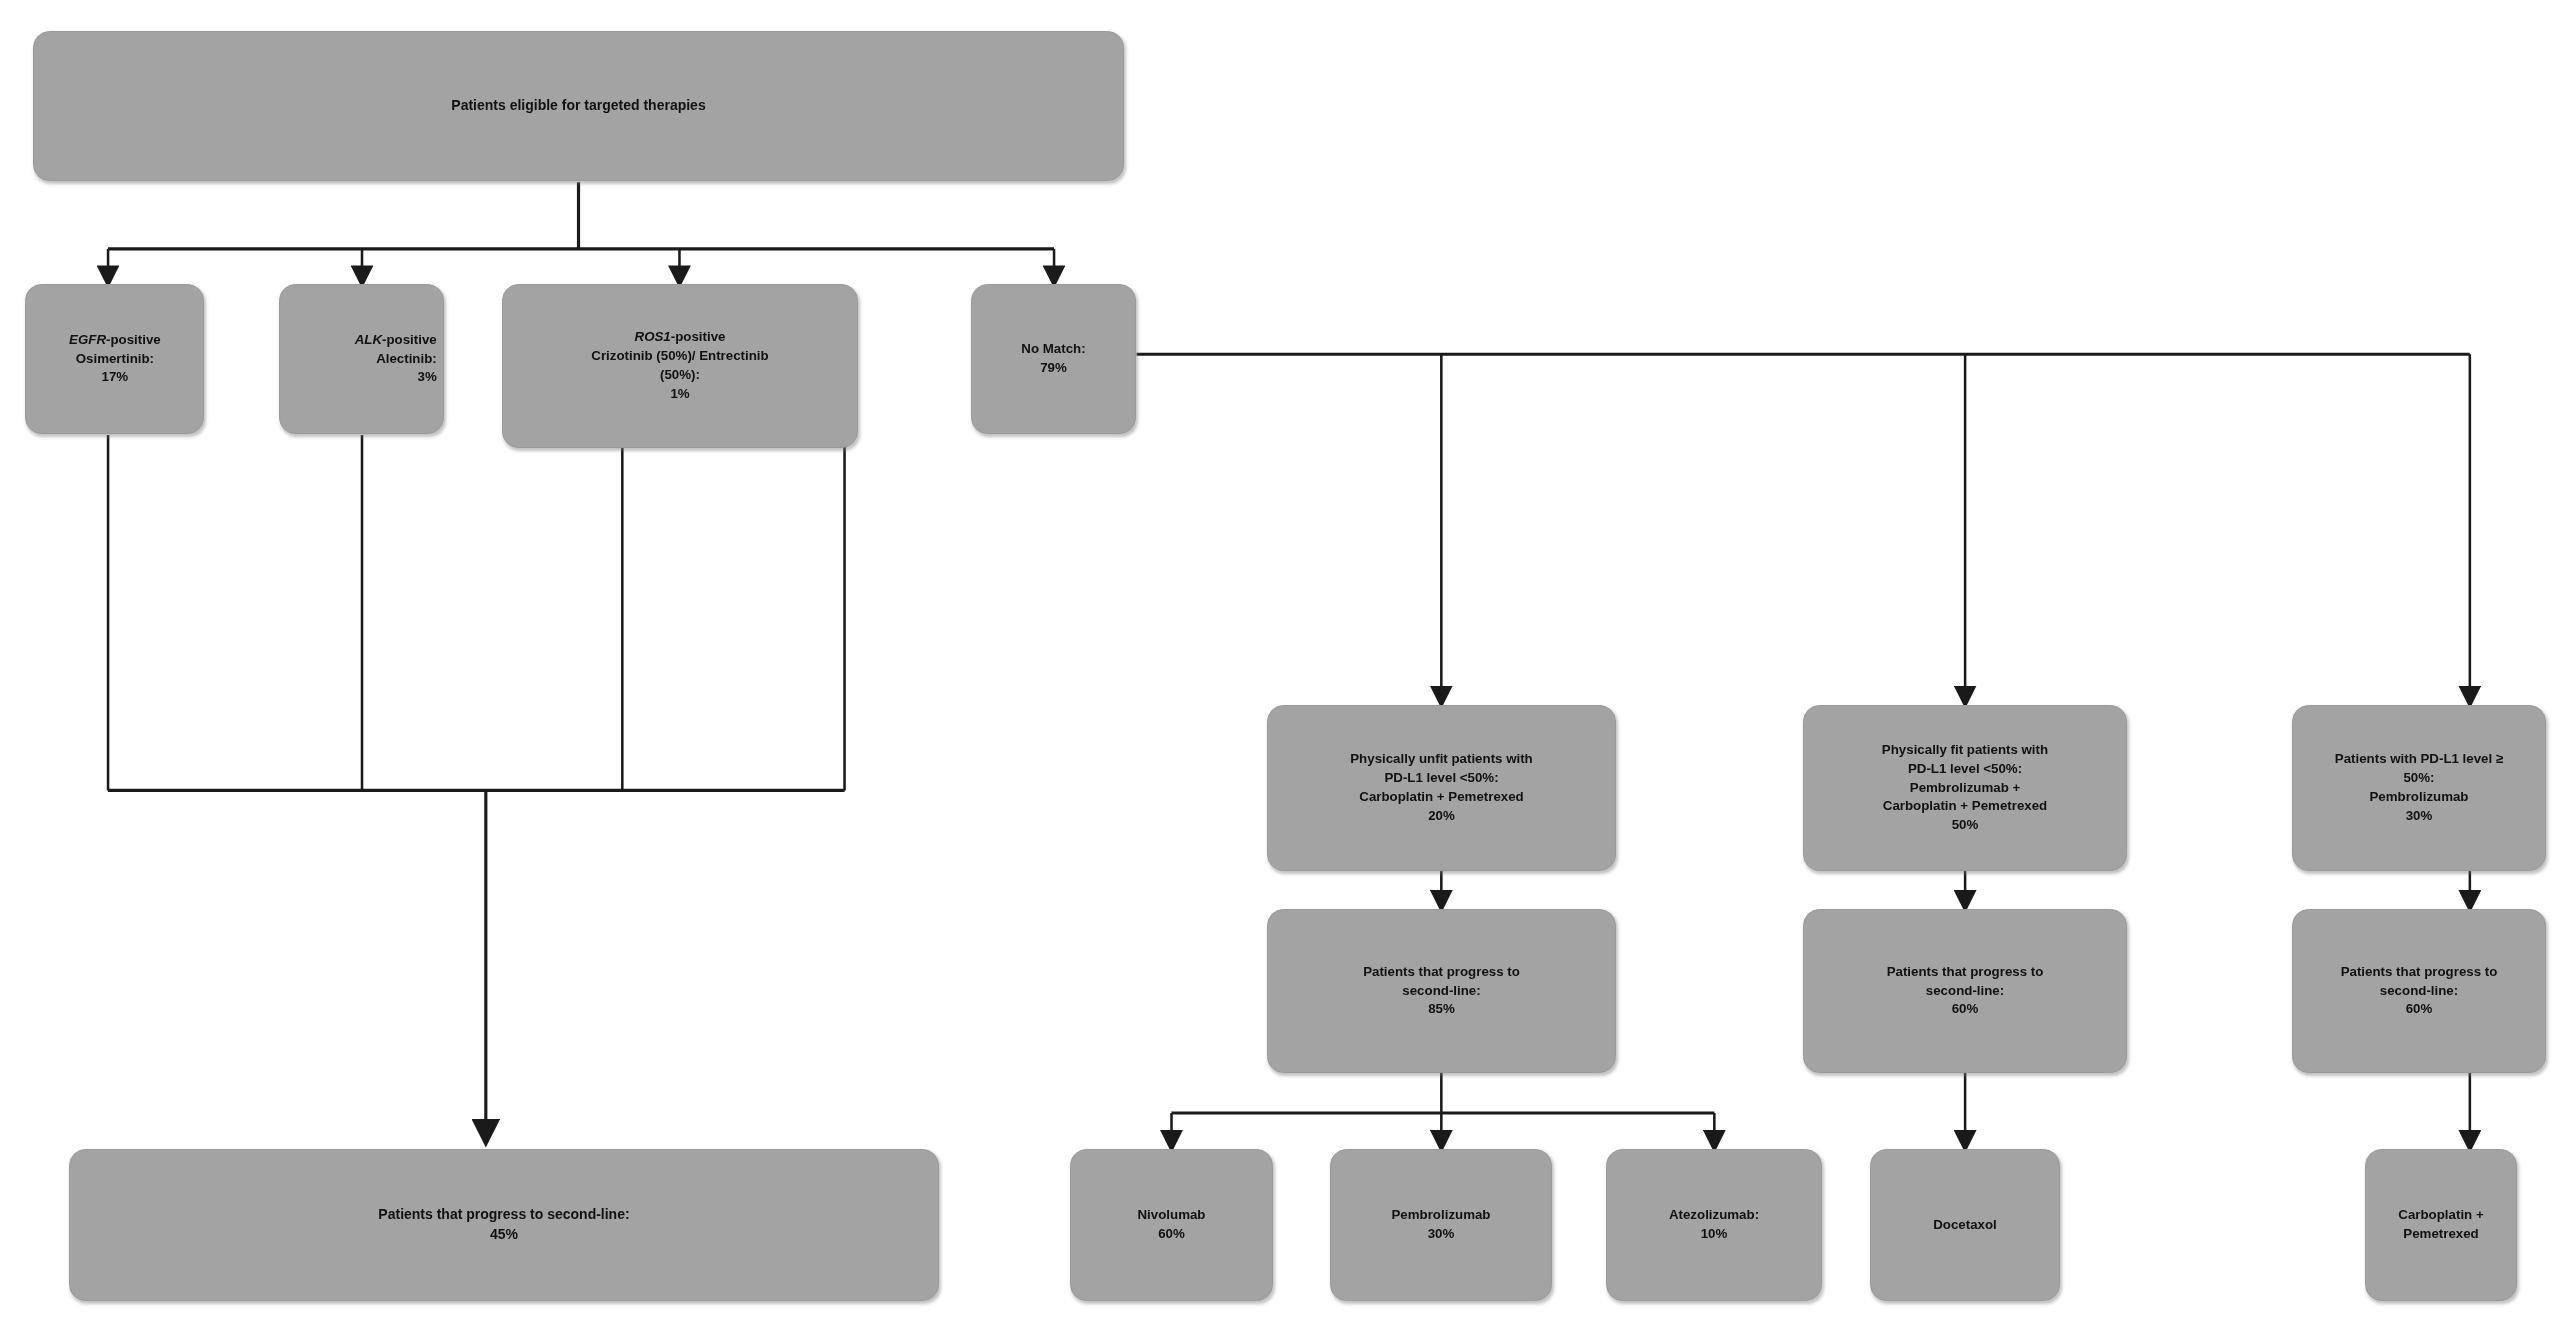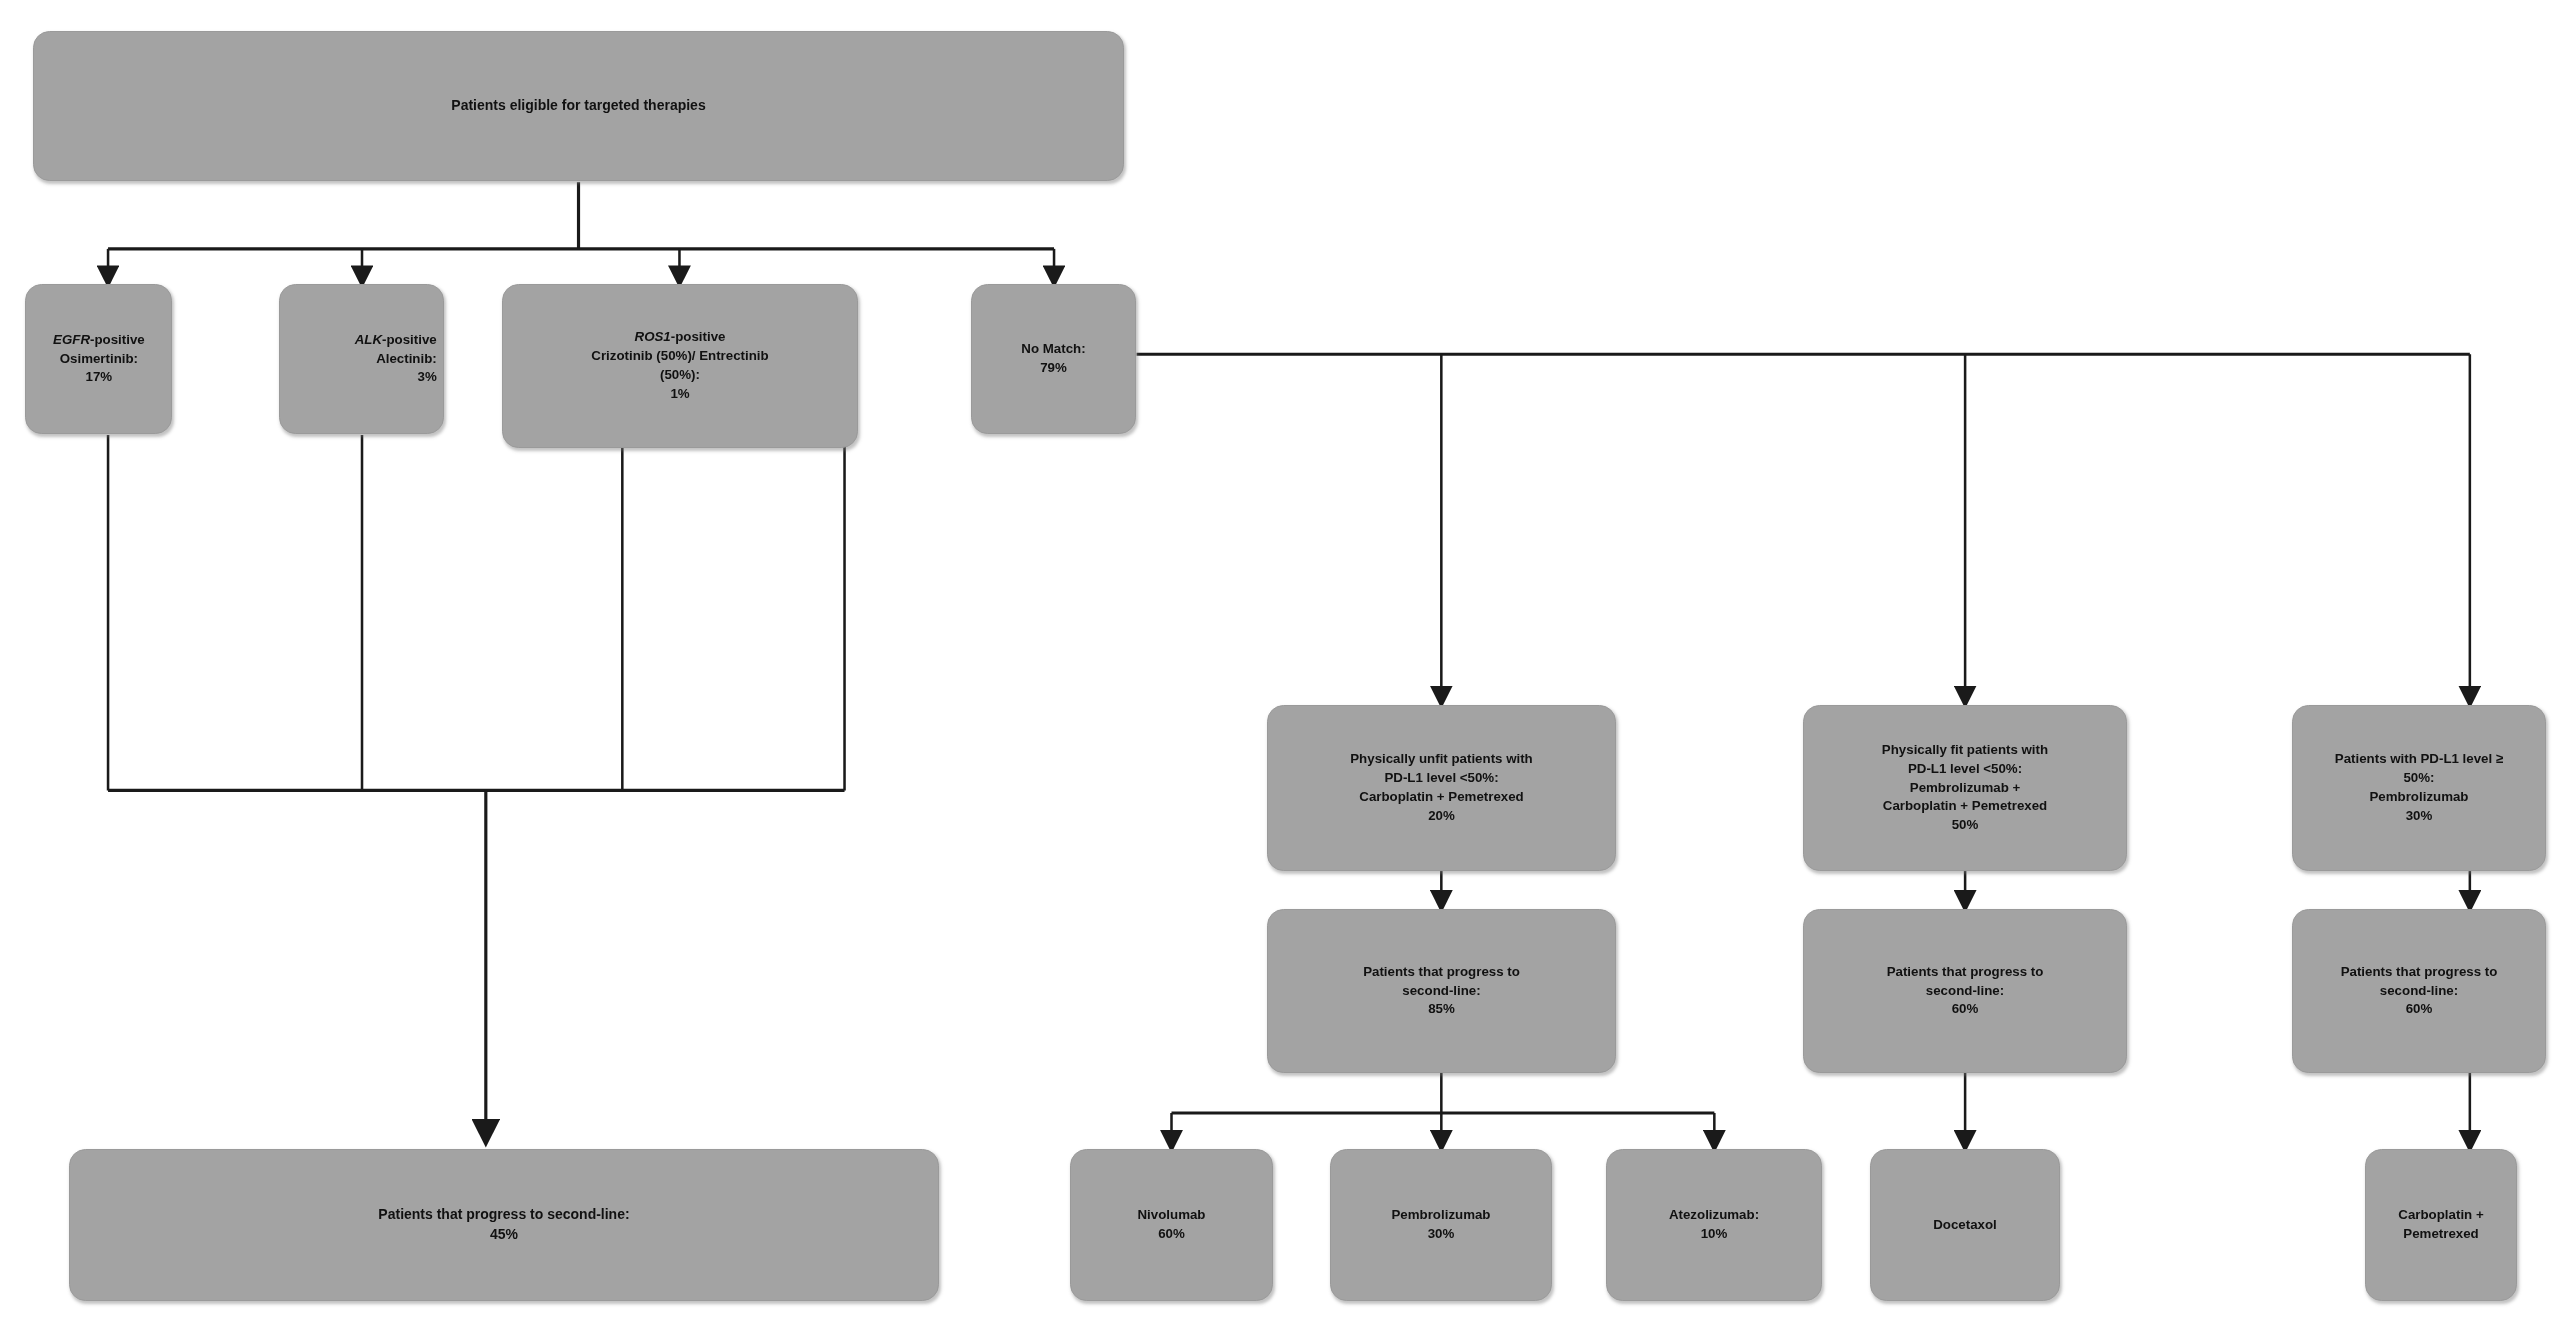--- a/index.html
+++ b/index.html
@@ -97,21 +97,21 @@
 
       <path d="M 3095 1690 L 3095 1810" marker-end="url(#arrow)" stroke-width="4"></path>
       <path d="M 3890 1690 L 3890 1810" marker-end="url(#arrow)" stroke-width="4"></path>
     </g>
   </svg>
 
   <div class="node-box fs-md" style="left:33px; top:30.5px; width:1091px; height:150px;">
     <span class="node-text">Patients eligible for targeted therapies</span>
   </div>
 
-  <div class="node-box fs-sm" style="left:25.4px; top:284px; width:147px; height:150px;">
+  <div class="node-box fs-sm" style="left:25.4px; top:284px; width:179px; height:150px;">
     <span class="node-text"><i class="gene">EGFR</i><span>-positive
 Osimertinib:
 17%</span></span>
   </div>
 
   <div class="node-box fs-sm" style="left:279px; top:284px; width:165px; height:150px;text-align:right;">
     <span class="node-text"><i class="gene">ALK</i><span>-positive
 Alectinib:
 3%</span></span>
   </div>

